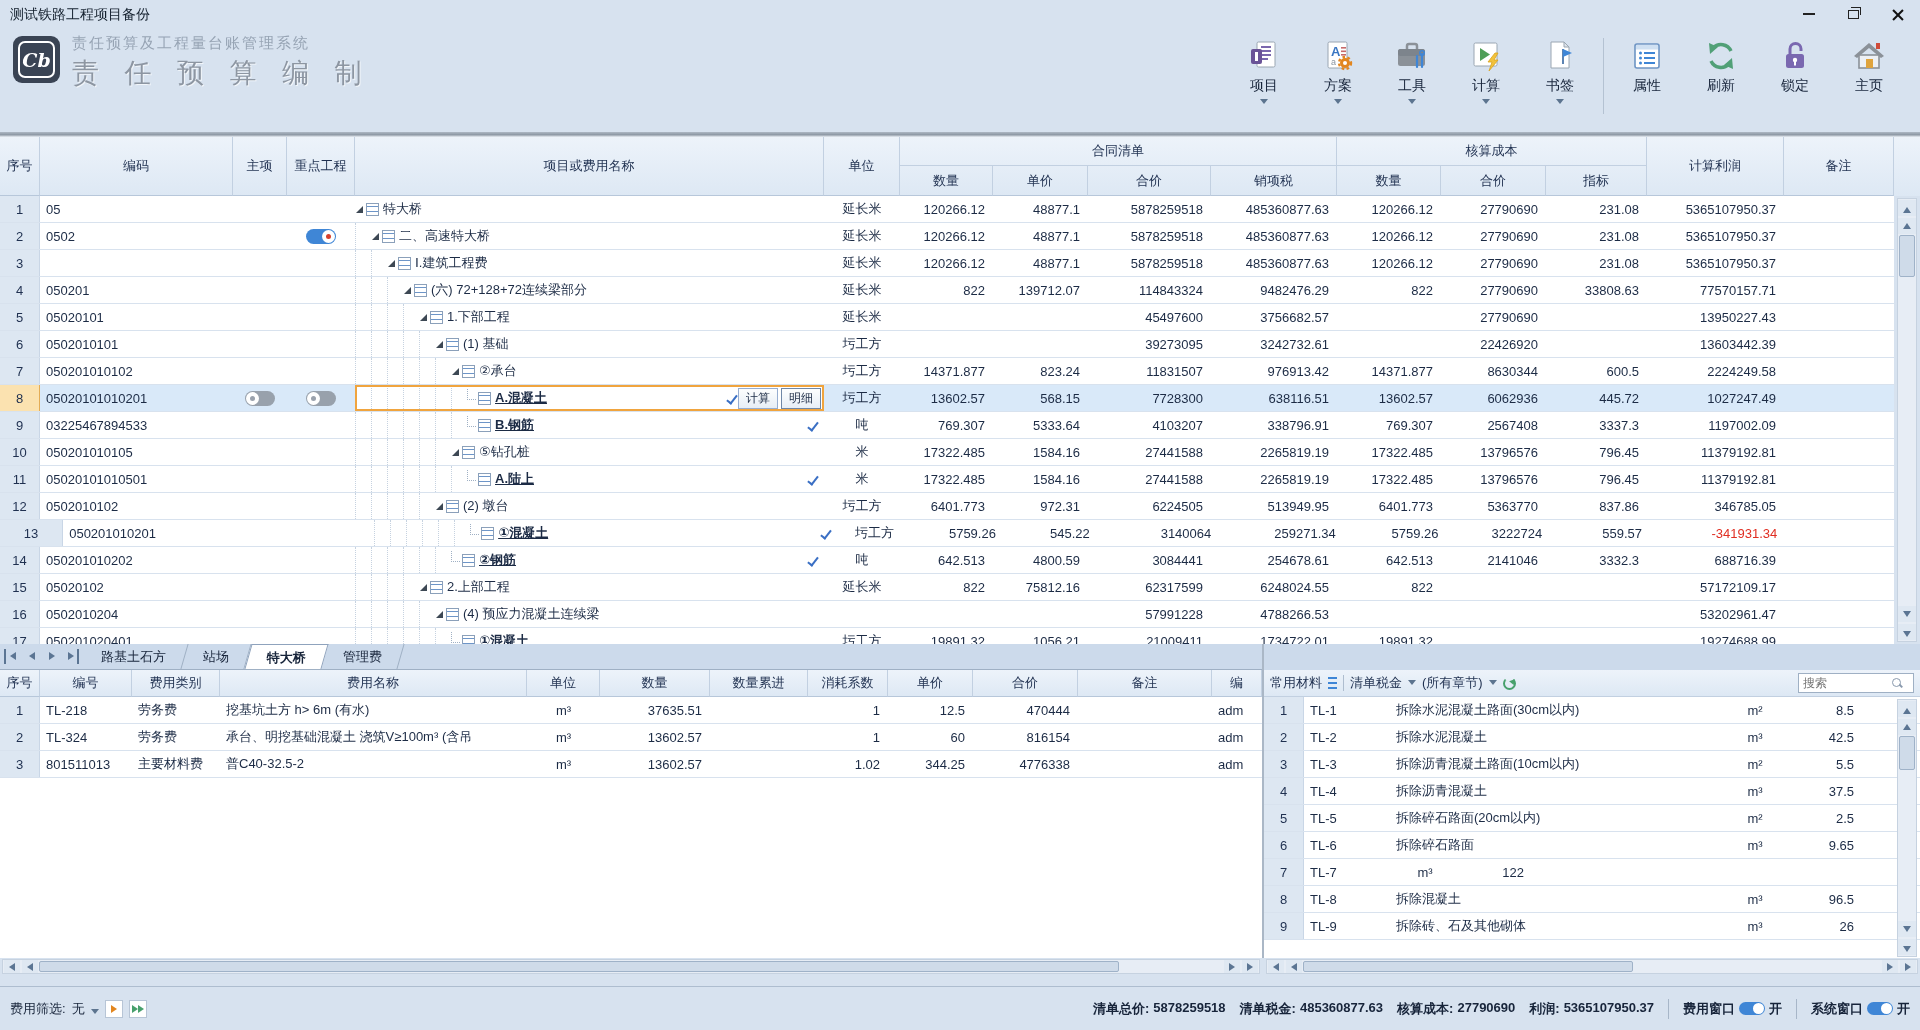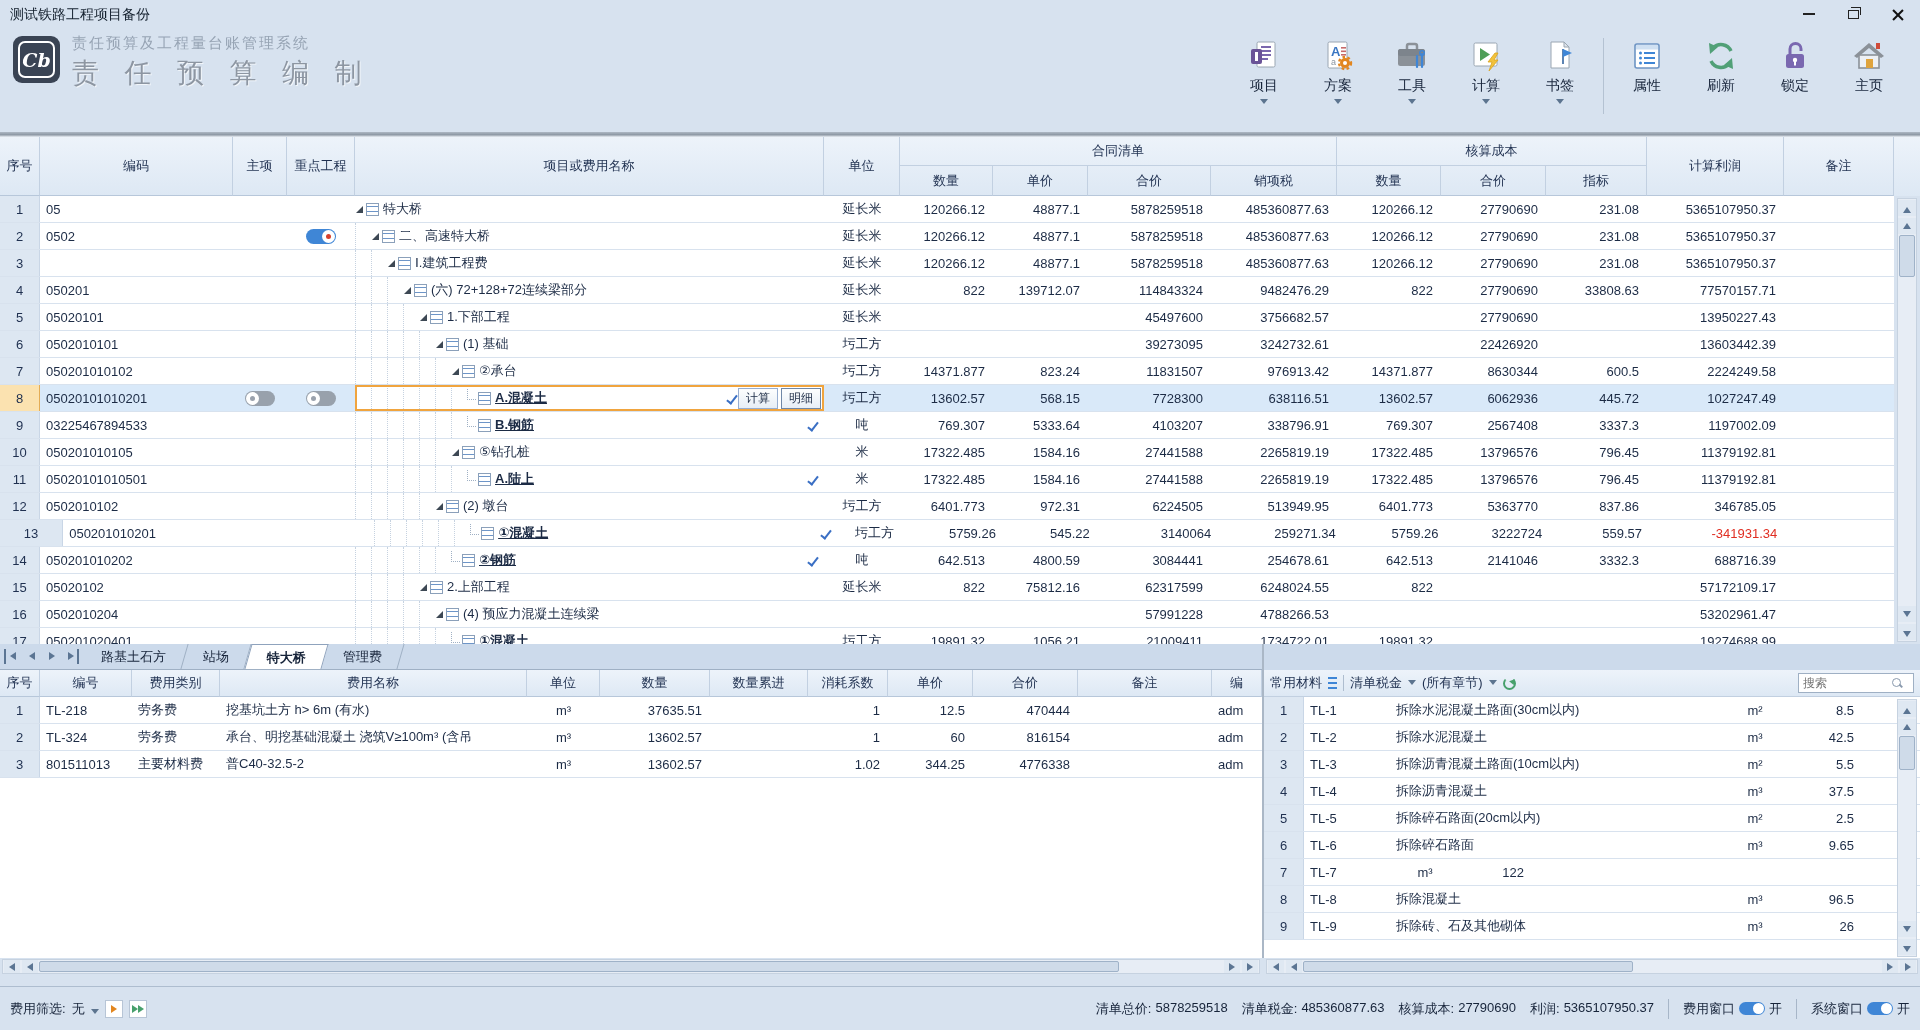--- a/index.html
+++ b/index.html
@@ -134,21 +134,21 @@
   .mag::after { content:""; position:absolute; left:8px; top:8px; width:4px; height:1.5px; background:#8a9aae; transform:rotate(45deg); }
   .refresh-ic { width:13px; height:13px; border:2px solid #47a06c; border-radius:50%; border-top-color:transparent; position:relative; flex:none; }
   .refresh-ic::after { content:""; position:absolute; right:-3px; top:-3px; border:3px solid transparent; border-bottom:5px solid #47a06c; transform:rotate(40deg); }
 
   
   .statusbar { position:absolute; left:0; top:986px; width:100%; height:44px; background:#d7e2ef;
                border-top:1px solid #aebdcf; display:flex; align-items:center; padding:0 10px; font-size:13px; color:#17243a; }
   .sb-left { display:flex; align-items:flex-end; gap:6px; }
   .sb-iconbtn { width:18px; height:18px; border:1px solid #b7c5d6; background:#fff; display:flex; align-items:center; justify-content:center; }
   .tri.orange { border-left-color:#e2861f; } .tri.green { border-left-color:#47a06c; }
-  .sb-right { margin-left:auto; display:flex; align-items:center; gap:14px; }
+  .sb-right { margin-left:auto; display:flex; align-items:center; gap:14px;font-weight:bold; }
   .metric { display:flex; gap:4px; }
   .vline { width:1px; height:20px; background:#a7b6c8; }
   .pillgrp { display:flex; align-items:center; gap:4px; }
   .pill { width:26px; height:13px; border-radius:7px; background:#3f86d6; position:relative; }
   .pill::after { content:""; position:absolute; right:1px; top:1px; width:11px; height:11px; border-radius:50%; background:#fff; }
 </style>
 </head>
 <body>
 
 <div class="app">

